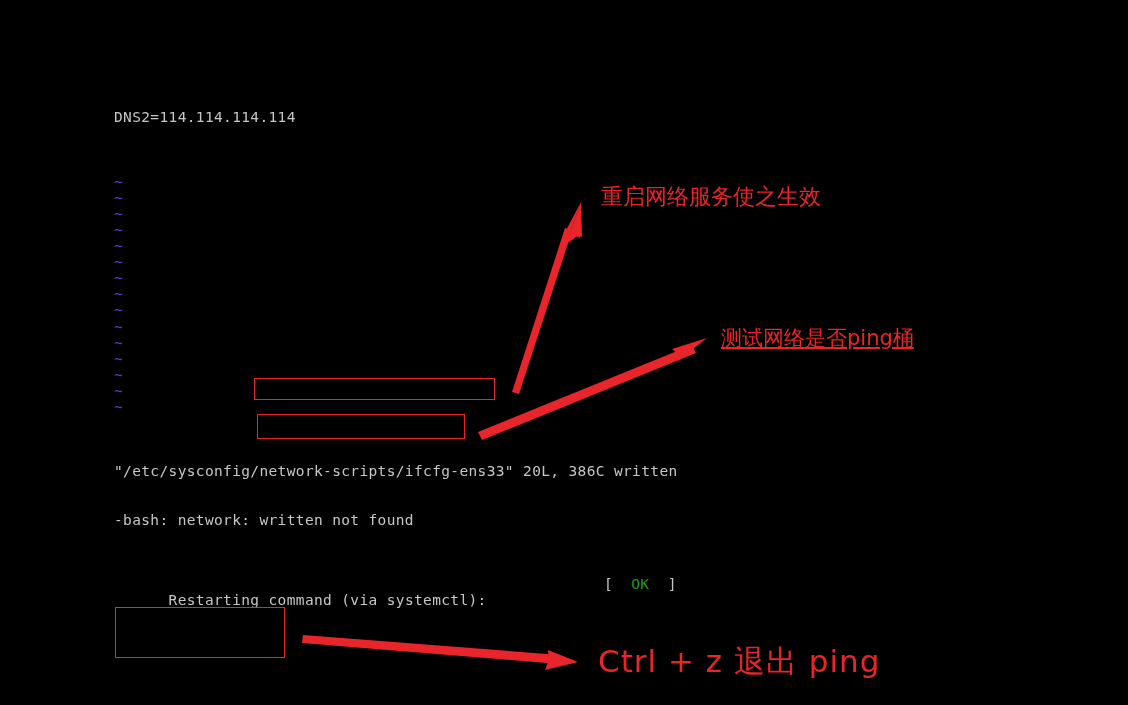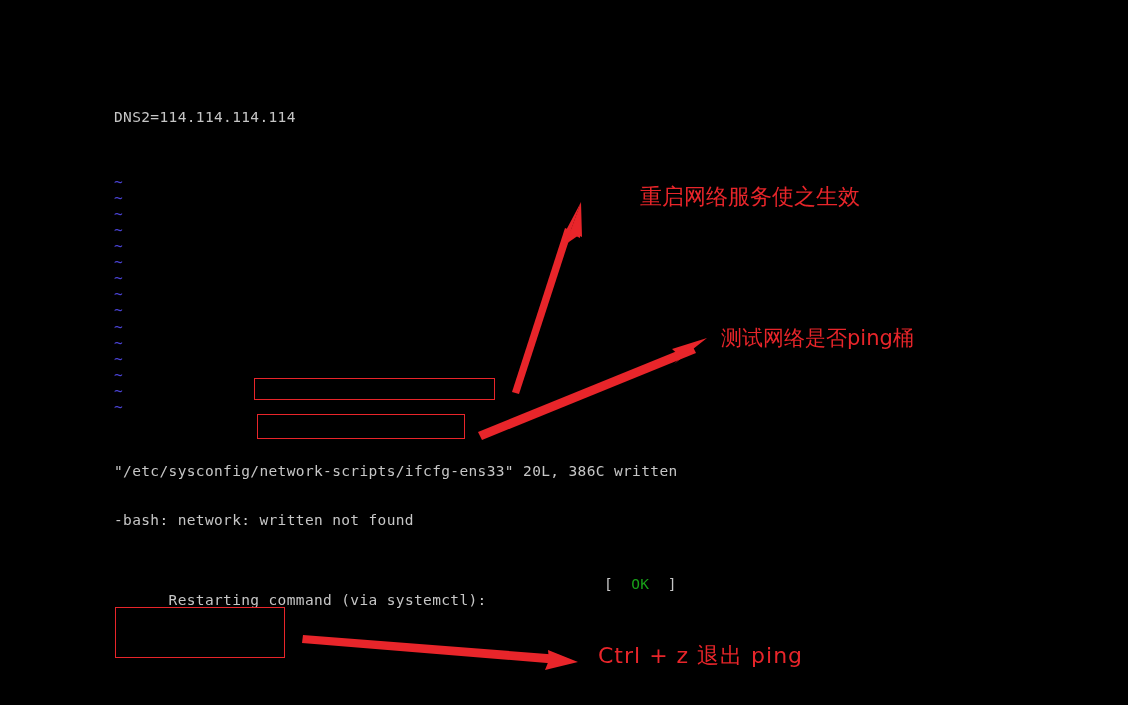--- a/index.html
+++ b/index.html
@@ -115,17 +115,17 @@
       <polygon fill="#e8252a" points="478,432 692,345 696,353 482,440"></polygon>
       <path d="M707,338 L672,349 L681,357 L674,364 Z" fill="#e8252a"></path>
     </g>
 
     <g>
       <polygon fill="#e8252a" points="303,635 560,655 559,664 302,643"></polygon>
       <path d="M578,662 L548,650 L549,660 L545,670 Z" fill="#e8252a"></path>
     </g>
   </svg>
 
-  <div class="anno-text" style="left:601px; top:182px; font-size:22px;margin-left:39px;">重启网络服务使之生效</div>
-  <div class="anno-text" style="left:721px; top:324px; font-size:21px;">测试网络是否ping桶</div>
-  <div class="anno-text" style="left:598px; top:641px; font-size:22px; letter-spacing:1px;">Ctrl + z 退出 ping</div>
+  <div class="anno-text" style="left:601px; top:182px; font-size:22px;">重启网络服务使之生效</div>
+  <div class="anno-text" style="left:721px; top:324px; font-size:21px;text-decoration:underline;">测试网络是否ping桶</div>
+  <div class="anno-text" style="left:598px; top:641px; font-size:31px; letter-spacing:1px;">Ctrl + z 退出 ping</div>
 
 </div>
 
 </body></html>

